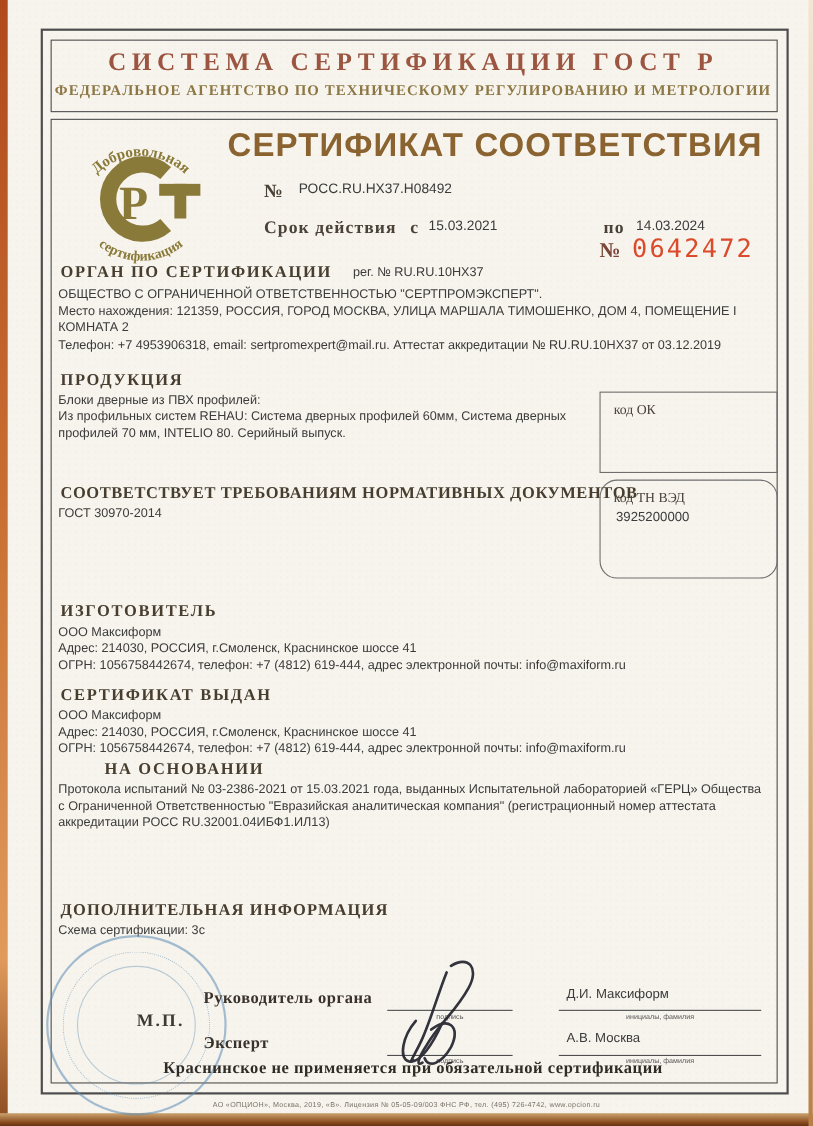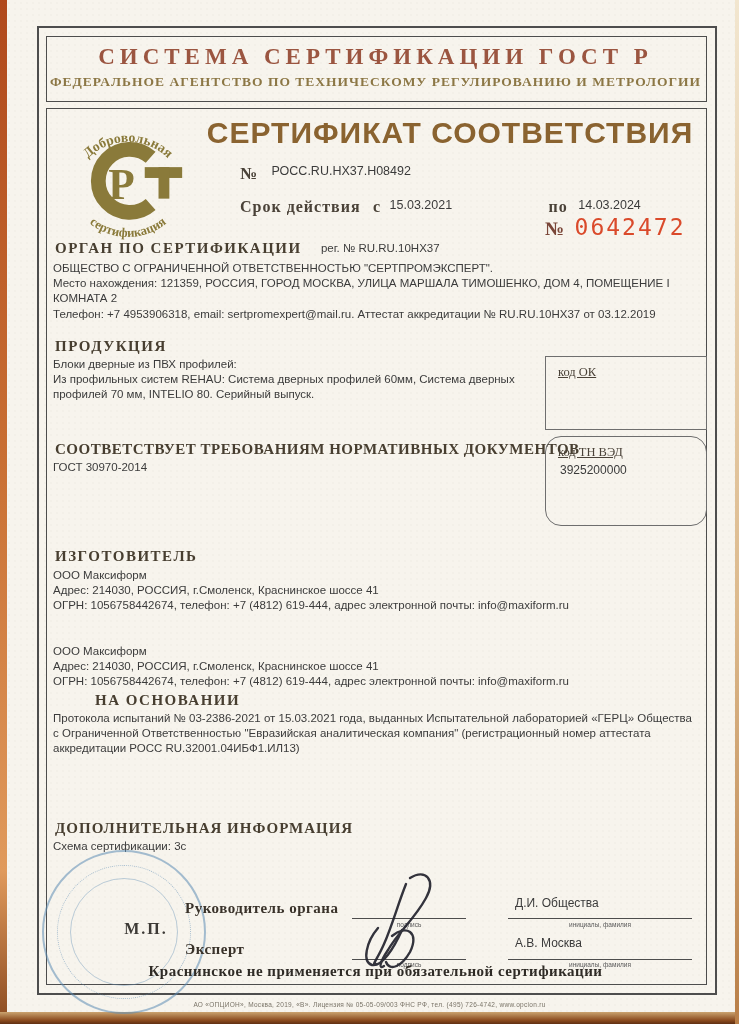--- a/index.html
+++ b/index.html
@@ -55,21 +55,21 @@
 
   .sec-heading{position:absolute;font-family:"Liberation Serif",serif;font-weight:bold;
     font-size:15px;letter-spacing:1.5px;color:#473e30;}
   .sec-sub{font-family:"Liberation Sans",sans-serif;font-size:11.5px;color:#3b3b3b;
     font-weight:normal;letter-spacing:0;margin-left:14px;vertical-align:1px;}
   .body-text{position:absolute;font-family:Liberation Sans, sans-serif;font-size:11.5px;
     line-height:15px;color:#3b3b3b;}
 
   .code-box{position:absolute;left:545px;width:160px;border:1px solid #6e6e6e;background:transparent;}
   .code-label{font-family:"Liberation Serif",serif;font-size:12.5px;color:#4a4238;
-    padding:8px 0 0 12px;text-decoration:underline;}
+    padding:8px 0 0 12px;}
   .code-value{font-family:"Liberation Sans",sans-serif;font-size:12px;color:#3b3b3b;
     padding:3px 0 10px 14px;}
 
   .stamp{position:absolute;left:42px;top:850px;width:160px;height:160px;border-radius:50%;
     border:2px solid rgba(92,140,180,0.55);}
   .stamp::before{content:"";position:absolute;inset:13px;border-radius:50%;
     border:1.5px dotted rgba(92,140,180,0.5);}
   .stamp::after{content:"";position:absolute;inset:26px;border-radius:50%;
     border:1.5px solid rgba(92,140,180,0.4);}
   .stamp-label{position:absolute;left:42px;top:920px;width:160px;text-align:center;
@@ -166,37 +166,38 @@
   <div class="code-box" style="top:436px;height:88px;border-radius:16px;">
     <div class="code-label">код ТН ВЭД</div>
     <div class="code-value">3925200000</div>
   </div>
 
   <div class="sec-heading" style="left:55px;top:548px;">ИЗГОТОВИТЕЛЬ</div>
   <div class="body-text" style="left:53px;top:568px;width:648px;">ООО Максиформ</div>
   <div class="body-text" style="left:53px;top:583px;width:648px;">Адрес: 214030, РОССИЯ, г.Смоленск, Краснинское шоссе 41</div>
   <div class="body-text" style="left:53px;top:598px;width:648px;">ОГРН: 1056758442674, телефон: +7 (4812) 619-444, адрес электронной почты: info@maxiform.ru</div>
 
+  <div class="sec-heading" style="left:55px;top:624px;">СЕРТИФИКАТ ВЫДАН</div>
   <div class="body-text" style="left:53px;top:644px;width:648px;">ООО Максиформ</div>
   <div class="body-text" style="left:53px;top:659px;width:648px;">Адрес: 214030, РОССИЯ, г.Смоленск, Краснинское шоссе 41</div>
   <div class="body-text" style="left:53px;top:674px;width:648px;">ОГРН: 1056758442674, телефон: +7 (4812) 619-444, адрес электронной почты: info@maxiform.ru</div>
 
   <div class="sec-heading" style="left:55px;top:692px;margin-left:40px;">НА ОСНОВАНИИ</div>
   <div class="body-text" style="left:53px;top:711px;width:645px;">Протокола испытаний № 03-2386-2021 от 15.03.2021 года, выданных Испытательной лабораторией «ГЕРЦ» Общества с Ограниченной Ответственностью "Евразийская аналитическая компания" (регистрационный номер аттестата аккредитации РОСС RU.32001.04ИБФ1.ИЛ13)</div>
 
   <div class="sec-heading" style="left:55px;top:820px;letter-spacing:1px;">ДОПОЛНИТЕЛЬНАЯ ИНФОРМАЦИЯ</div>
   <div class="body-text" style="left:53px;top:839px;width:648px;">Схема сертификации: 3с</div>
 
   <div class="stamp"></div>
   <div class="stamp-label">М.П.</div>
 
   <div class="sig-label" style="top:900px;">Руководитель органа</div>
   <div class="sig-line" style="left:352px;top:903px;width:114px;height:15px;"></div>
   <div class="sig-caption" style="left:352px;top:921px;width:114px;">подпись</div>
-  <div class="sig-name" style="left:515px;top:896px;">Д.И. Общества</div>
+  <div class="sig-name" style="left:515px;top:896px;">Д.И. Максиформ</div>
   <div class="sig-line" style="left:508px;top:903px;width:184px;height:15px;"></div>
   <div class="sig-caption" style="left:508px;top:921px;width:184px;">инициалы, фамилия</div>
 
   <div class="sig-label" style="top:941px;">Эксперт</div>
   <div class="sig-line" style="left:352px;top:944px;width:114px;height:15px;"></div>
   <div class="sig-caption" style="left:352px;top:961px;width:114px;">подпись</div>
   <div class="sig-name" style="left:515px;top:936px;">А.В. Москва</div>
   <div class="sig-line" style="left:508px;top:944px;width:184px;height:15px;"></div>
   <div class="sig-caption" style="left:508px;top:961px;width:184px;">инициалы, фамилия</div>
 

